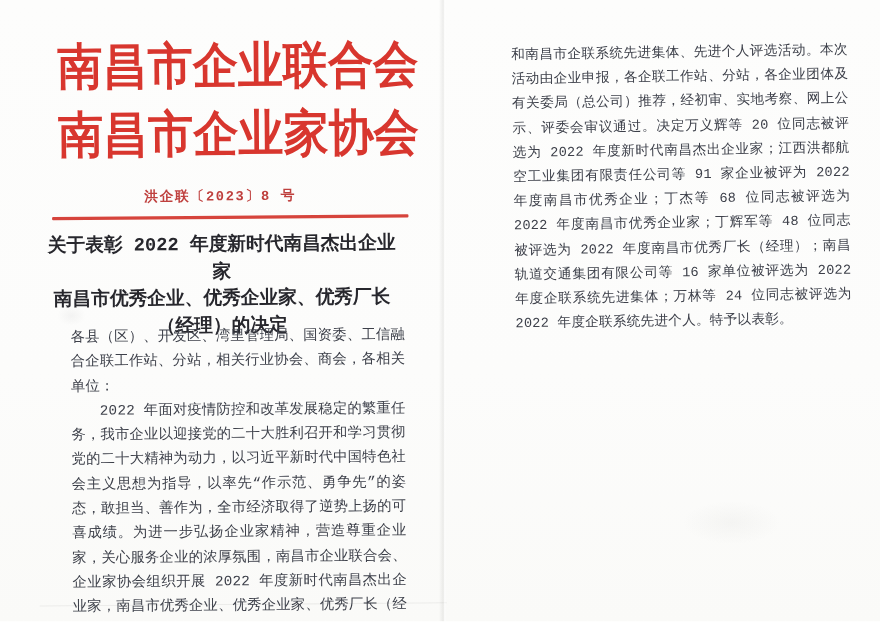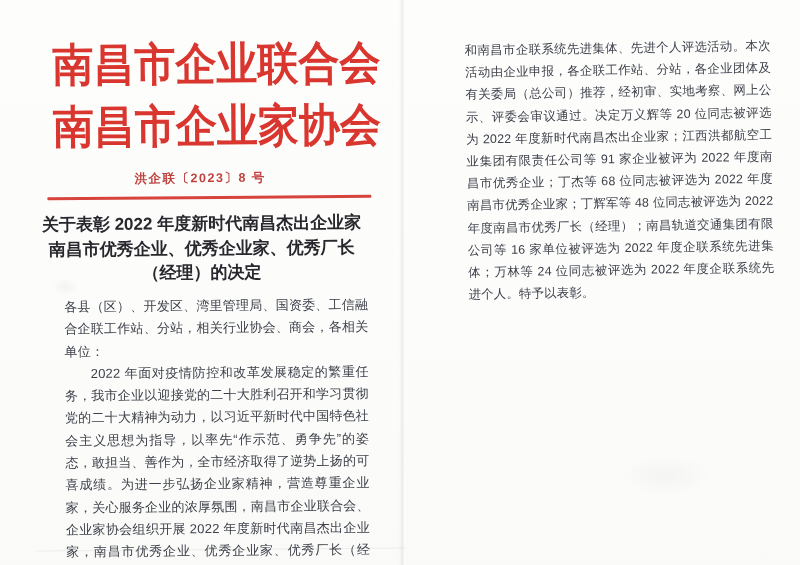--- a/index.html
+++ b/index.html
@@ -9,21 +9,21 @@
     --ink:#3d404a;
     --title-ink:#27272d;
     --paper:#fcfcfb;
   }
   html,body{margin:0;padding:0;background:#ffffff;}
   .scan{
     position:relative;
     width:800px;height:565px;
     background:linear-gradient(180deg,#fdfdfc 0%,var(--paper) 60%,#fafaf8 100%);
     overflow:hidden;
-    font-family:Liberation Sans, sans-serif;
+    font-family:Liberation Mono, monospace;
   }
   .page{position:absolute;top:0;height:565px;}
   .page-left{left:28px;width:375px;transform:rotate(-0.45deg);transform-origin:center center;}
   .page-right{left:432px;width:345px;transform:rotate(-0.9deg);transform-origin:left top;}
 
   .issuer{
     position:absolute;left:26px;width:294px;
     text-align:center;font-weight:700;
     font-size:41px;line-height:1.1;
     color:var(--header-red);

